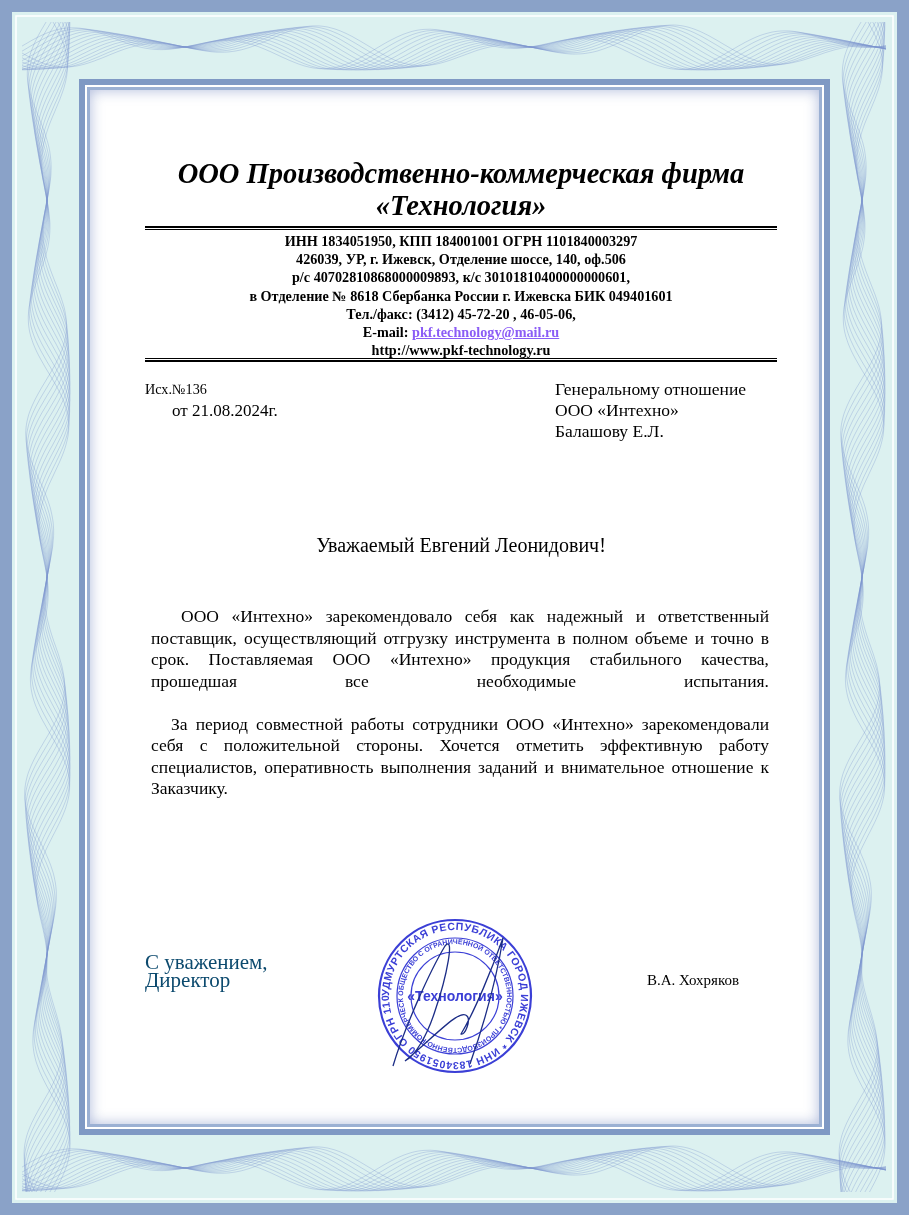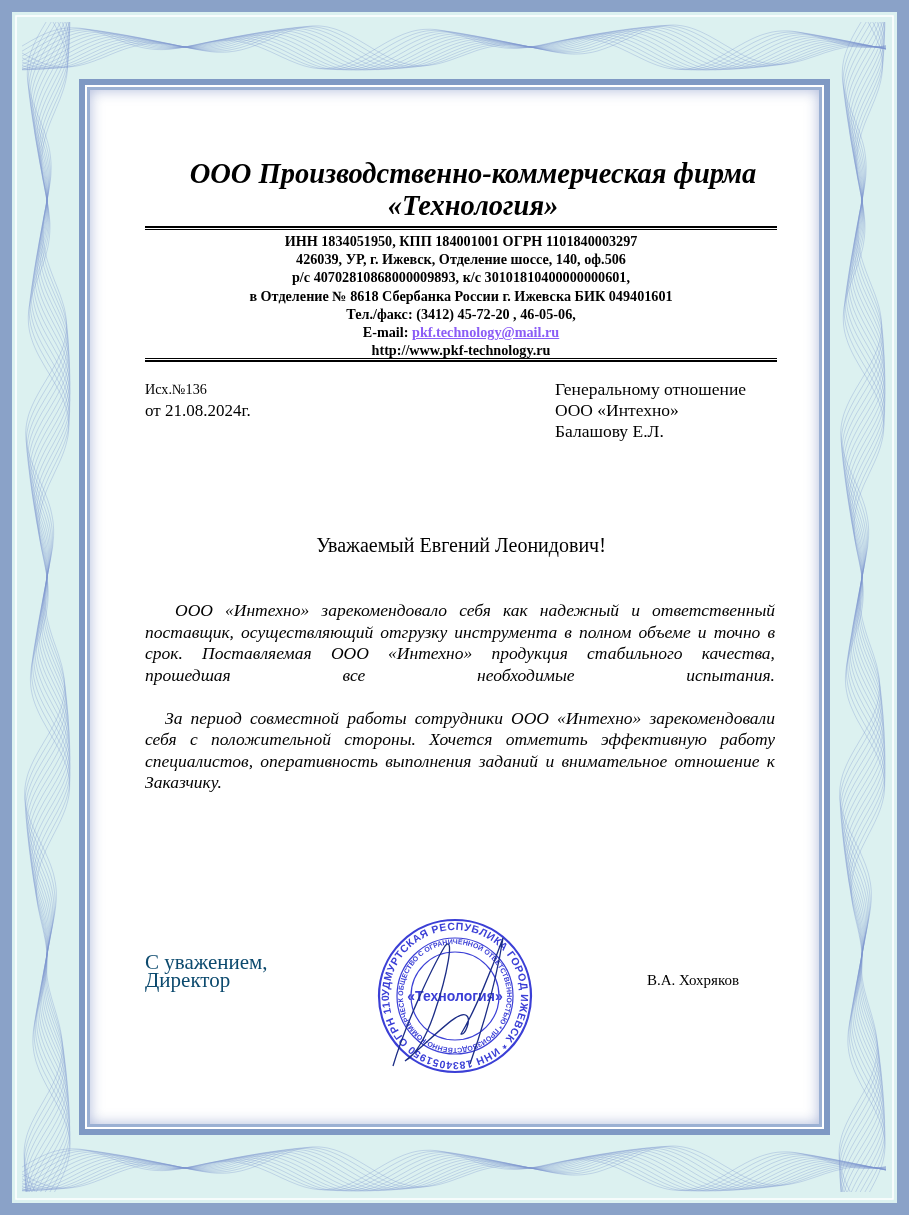--- a/index.html
+++ b/index.html
@@ -28,53 +28,53 @@
     width: 100%; height: 100%; box-sizing: border-box;
     background: #9bb0d3; padding: 3px;
   }
   .paper {
     width: 100%; height: 100%; box-sizing: border-box; background: #fff;
     box-shadow: inset 0 0 14px rgba(110,130,190,0.55);
     position: relative;
   }
   .content { position: absolute; left: 55px; top: 0; width: 632px; }
   .company-name {
-    position: absolute; left: 12px; top: 68px; width: 632px; text-align: center;
+    position: absolute; left: 0; top: 68px; width: 632px; text-align: center;
     font-family: "Liberation Serif", serif; font-style: italic; font-weight: bold;
     font-size: 28.5px; line-height: 32px; color: #000;
   }
   .rule-top {
     position: absolute; left: 0; top: 136px; width: 632px; height: 0;
     border-top: 2px solid #000; border-bottom: 1px solid #000; padding-top: 1px;
   }
   .requisites {
     position: absolute; left: 0; top: 142px; width: 632px; text-align: center;
     font-weight: bold; font-size: 14.2px; line-height: 18.2px; color: #000;
   }
   .requisites a { color: #8b5cf6; text-decoration: underline; }
   .rule-bottom {
     position: absolute; left: 0; top: 268px; width: 632px; height: 0;
     border-top: 1px solid #000; border-bottom: 2px solid #000; padding-top: 1px;
   }
   .outgoing {
     position: absolute; left: 0; top: 289px; font-size: 14.2px; line-height: 21px; color: #000;
   }
-  .outgoing .line2 { font-size: 17px; line-height: 21px; }
+  .outgoing .line2 { font-size: 17px; line-height: 21px; margin-left: 27px; }
   .addressee {
     position: absolute; left: 410px; top: 289px; font-size: 17.5px; line-height: 21px; color: #000;
   }
   .greeting {
     position: absolute; left: 0; top: 444px; width: 632px; text-align: center;
     font-size: 20px; line-height: 22px; color: #000;
   }
   .body-text {
     position: absolute; left: 0; top: 510px; width: 630px;
     font-size: 17.5px; line-height: 21.5px; color: #000; text-align: justify;
   }
-  .body-text p { margin: 0; text-align-last: justify; font-style: italic; }
+  .body-text p { margin: 6px; text-align-last: justify; }
   .body-text p.p1 { text-indent: 30px; }
   .body-text p.p2 { text-indent: 20px; margin-top: 21.5px; text-align-last: left; }
   .closing {
     position: absolute; left: 0; top: 863px; font-size: 21px; line-height: 18px; color: #0c4a6e;
   }
   .signer {
     position: absolute; left: 502px; top: 881px; font-size: 15px; line-height: 18px; color: #000;
   }
   .stamp { position: absolute; left: 230px; top: 826px; width: 160px; height: 160px; }
 </style>

